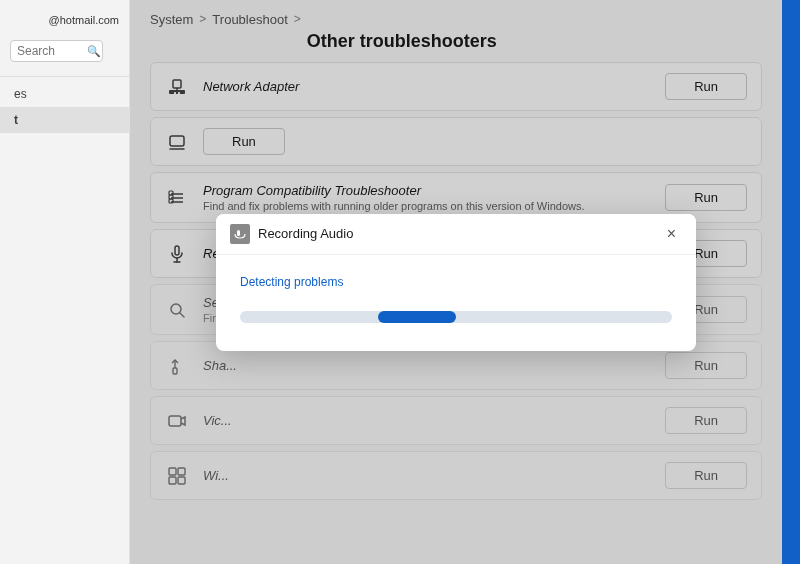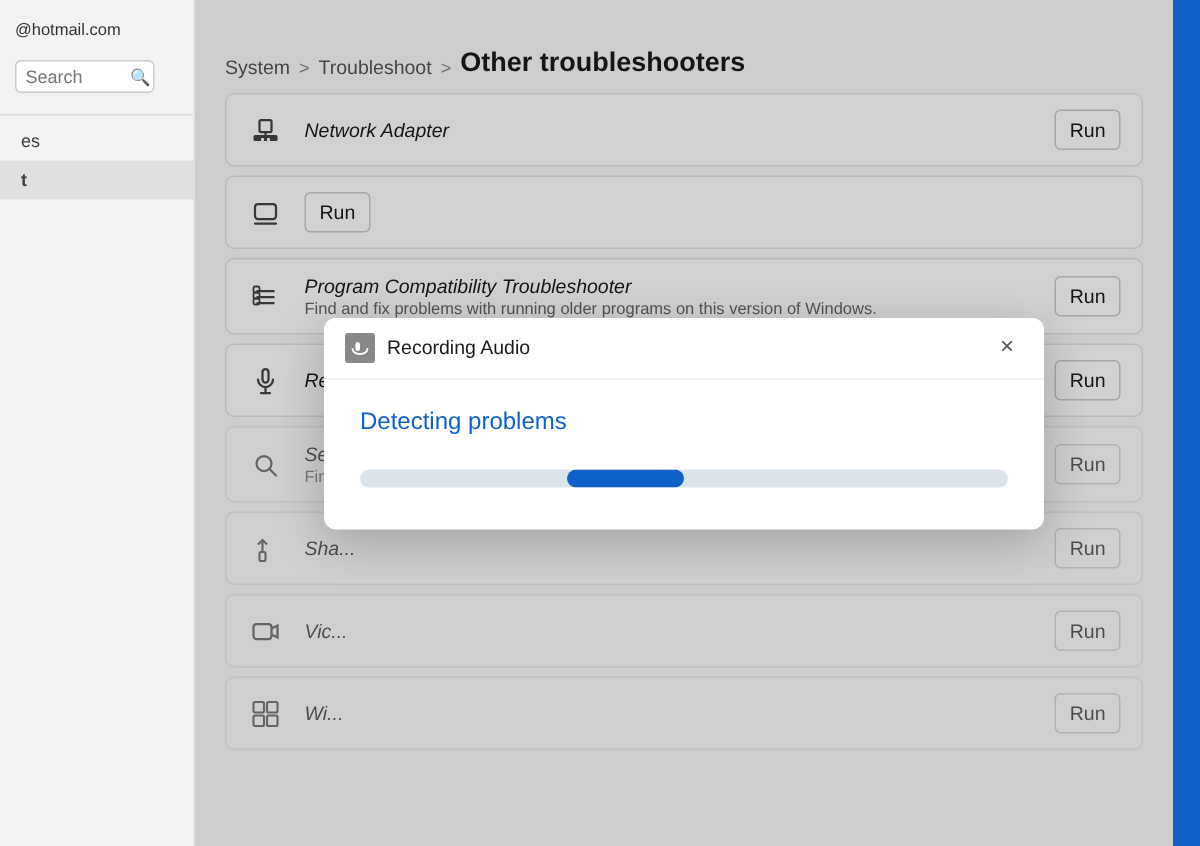--- a/index.html
+++ b/index.html
@@ -20,20 +20,21 @@
       height: 564px;
       display: flex;
       flex-direction: column;
       padding-top: 10px;
       border-right: 1px solid #e0e0e0;
     }
     .sidebar-email {
       font-size: 11px;
       color: #333;
       padding: 4px 10px 10px 10px;
+      text-align: right;
     }
     .sidebar-search {
       margin: 4px 26px 10px 10px;
       display: flex;
       align-items: center;
       background: #fff;
       border: 1px solid #ccc;
       border-radius: 4px;
       padding: 3px 6px;
     }
@@ -74,21 +75,21 @@
       height: 564px;
       display: flex;
       flex-direction: column;
       position: relative;
       overflow: hidden;
     }
 
     
     .breadcrumb {
       display: flex;
-      align-items: flex-end;
+      align-items: flex-start;
       padding: 12px 4px 10px 20px;
       font-size: 13px;
       color: #555;
       gap: 6px;
     }
     .breadcrumb-link {
       color: #555;
       cursor: pointer;
       text-decoration: none;
     }
@@ -140,21 +141,21 @@
     }
     .item-desc {
       font-size: 11px;
       color: #666;
       margin-top: 2px;
     }
     .run-button {
       background: #fff;
       border: 1px solid #ccc;
       border-radius: 4px;
-      padding: 5px 9px;
+      padding: 5px 28px;
       font-size: 13px;
       cursor: pointer;
       color: #1a1a1a;
       white-space: nowrap;
     }
 
     
     .right-bar {
       width: 18px;
       background: #1060c8;
@@ -216,21 +217,21 @@
       font-size: 16px;
       color: #555;
       padding: 2px 6px;
       border-radius: 3px;
       line-height: 1;
     }
     .modal-body {
       padding: 20px 24px 28px 24px;
     }
     .modal-detecting-text {
-      font-size: 16px;
+      font-size: 12px;
       color: #1060c8;
       font-weight: 500;
       margin-bottom: 22px;
     }
     .progress-bar-bg {
       width: 100%;
       height: 12px;
       background: #dde3ea;
       border-radius: 6px;
       overflow: hidden;

